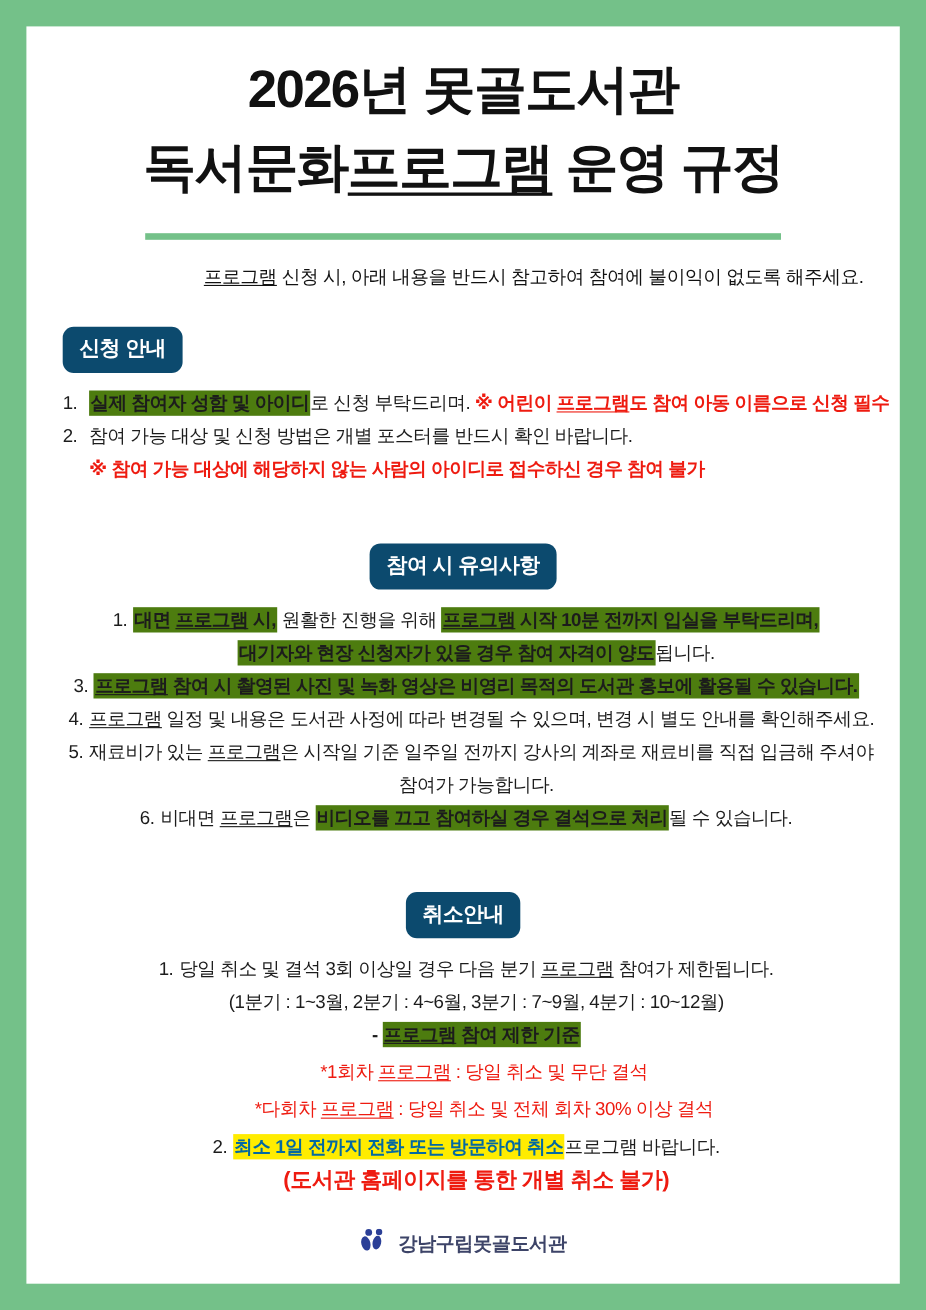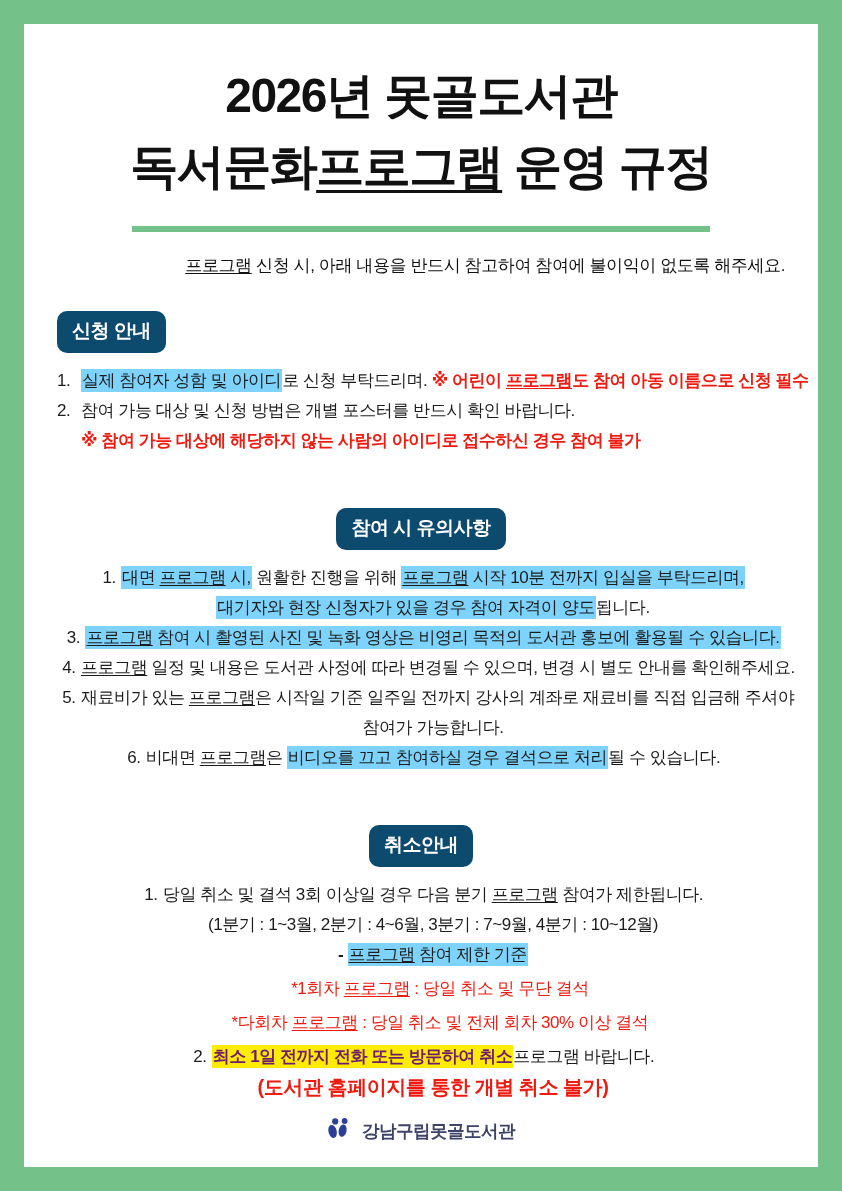--- a/index.html
+++ b/index.html
@@ -9,21 +9,21 @@
     color: #1c1c1c;
   }
   .sheet {
     box-sizing: border-box;
     width: 842px; height: 1191px;
     border: 24px solid #74c189;
     background: #ffffff;
     position: relative;
     overflow: hidden;
   }
-  .content { padding: 36px 33px 0 33px; }
+  .content { padding: 22px 33px 0 33px; }
 
   
   .title {
     text-align: center;
     font-size: 48px;
     font-weight: 800;
     line-height: 71px;
     letter-spacing: -1.5px;
     color: #111;
   }
@@ -55,22 +55,22 @@
     border-radius: 10px;
     margin-bottom: 13px;
   }
   .item { padding-left: 24px; }
   .line { line-height: 30px; font-size: 17px; letter-spacing: -0.45px; white-space: nowrap; }
   .marker { display: inline-block; width: 24px; margin-left: -24px; }
   .sub2 { padding-left: 14px; }
   .gap-top { margin-top: 4px; }
 
   
-  .seg-hl   { background: #7dd3fc; font-weight: 400; padding: 2px 1px; }
-  .seg-hlred{ background: #ffec00; font-weight: 700; color: #701a75; padding: 2px 1px; }
+  .seg-hl   { background: #4d7c0f; font-weight: 700; padding: 2px 1px; }
+  .seg-hlred{ background: #ffec00; font-weight: 700; color: #0369a1; padding: 2px 1px; }
   .seg-redb { color: #ee1b10; font-weight: 700; }
   .seg-red  { color: #ee1b10; }
   .sm .seg-red, .sm .seg-redb { font-size: 20px; }
   .seg-b { font-weight: 700; }
 
   u { text-decoration: underline; text-decoration-thickness: 0.07em; text-underline-offset: 0.14em; }
 
   
   .footer {
     position: absolute;

